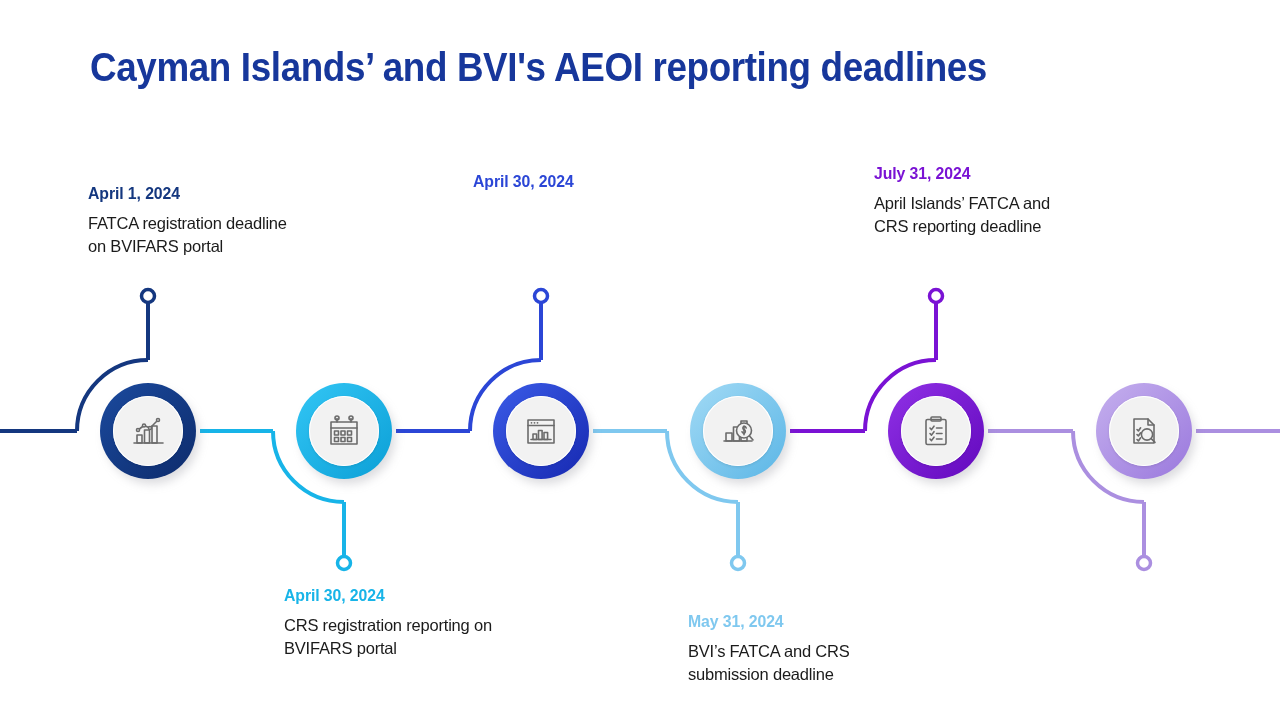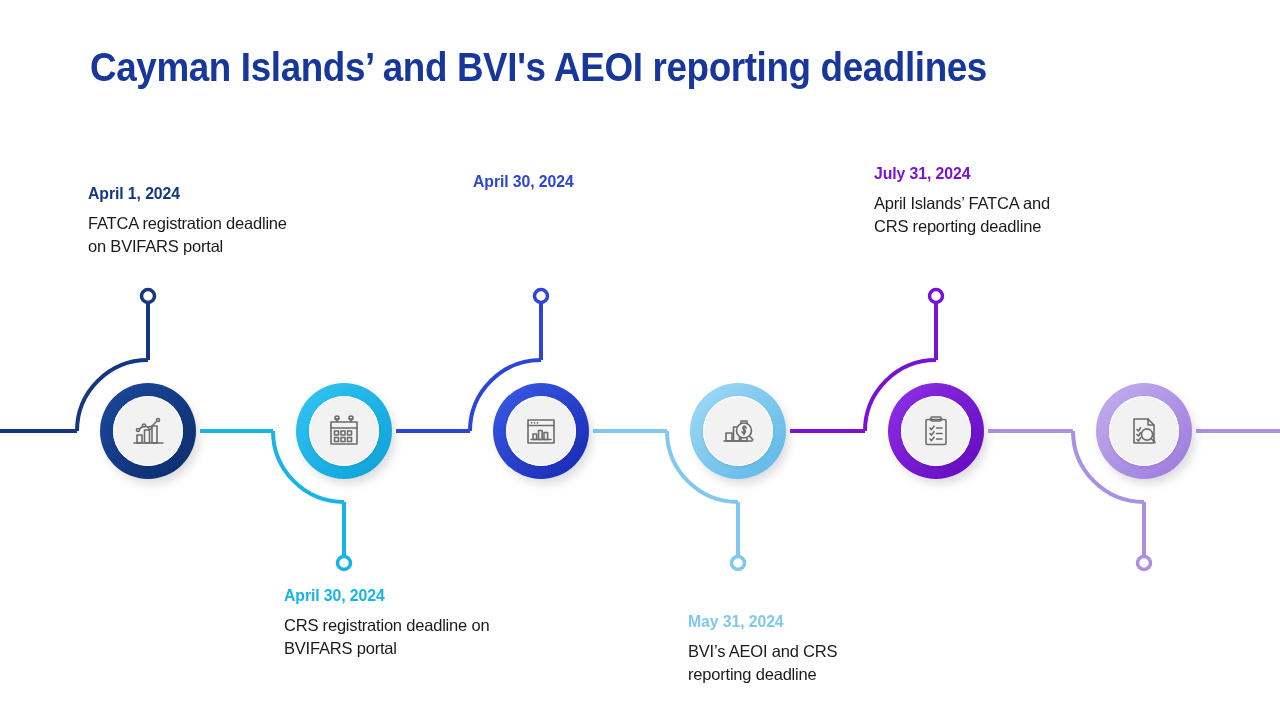--- a/index.html
+++ b/index.html
@@ -299,30 +299,30 @@
     </div>
   </div>
 
   <div class="tl-label" style="left:88px; top:172px;margin-top:12px;">
     <p class="tl-date" style="color:#14377f;">April 1, 2024</p>
     <p class="tl-desc">FATCA registration deadline on BVIFARS portal</p>
   </div>
 
   <div class="tl-label" style="left:284px; top:586px;">
     <p class="tl-date" style="color:#17b4e8;">April 30, 2024</p>
-    <p class="tl-desc">CRS registration deadline on BVIFARS portal</p>
+    <p class="tl-desc">CRS registration reporting on BVIFARS portal</p>
   </div>
 
   <div class="tl-label" style="left:473px; top:172px;">
     <p class="tl-date" style="color:#2b46d6;">April 30, 2024</p>
   </div>
 
   <div class="tl-label" style="left:688px; top:612px;">
     <p class="tl-date" style="color:#7fc8ef;">May 31, 2024</p>
-    <p class="tl-desc">BVI’s AEOI and CRS reporting deadline</p>
+    <p class="tl-desc">BVI’s FATCA and CRS submission deadline</p>
   </div>
 
   <div class="tl-label" style="left:874px; top:164px;">
     <p class="tl-date" style="color:#7a12d4;">July 31, 2024</p>
     <p class="tl-desc">April Islands’ FATCA and CRS reporting deadline</p>
   </div>
 
 
 </div>
 

